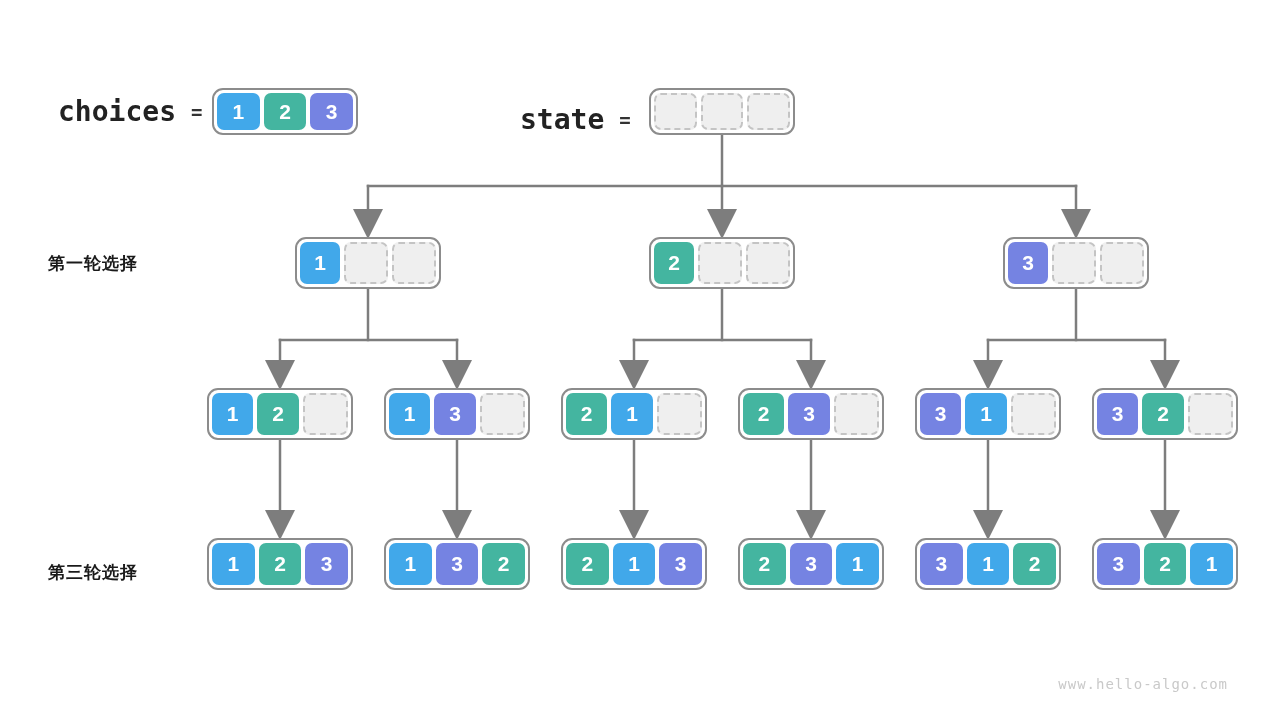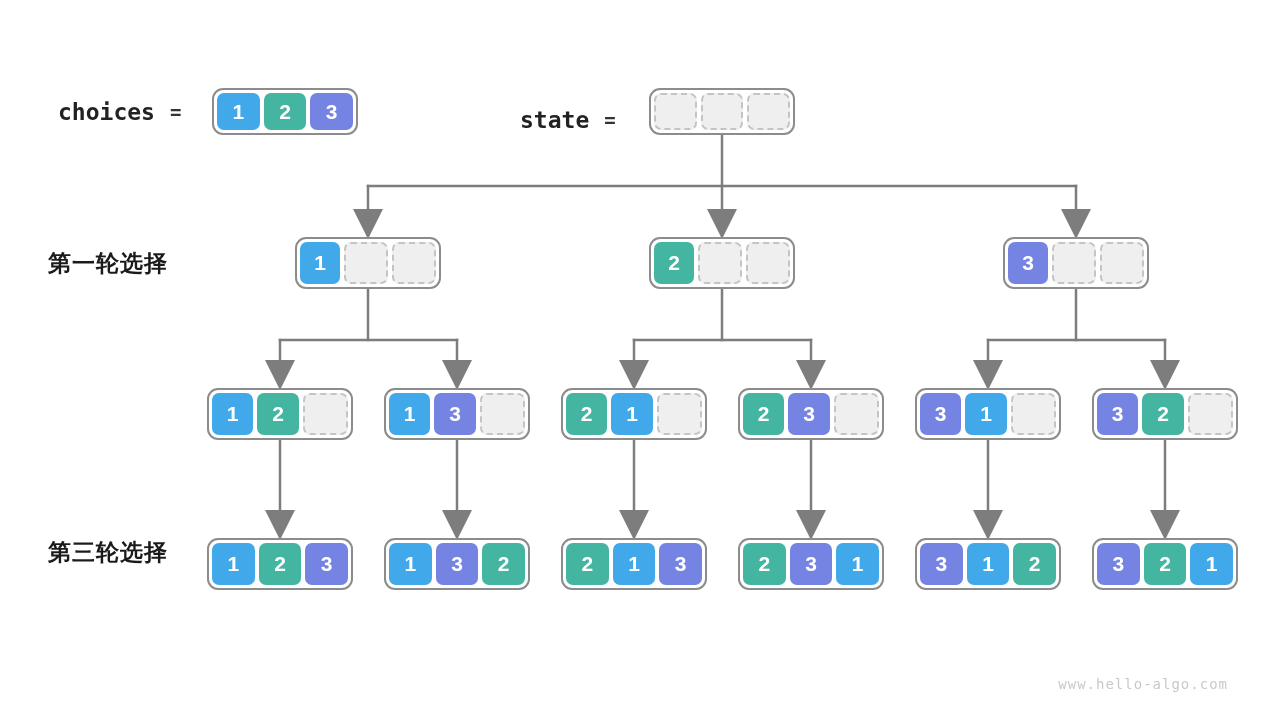--- a/index.html
+++ b/index.html
@@ -32,29 +32,29 @@
   .cell.v1{background:var(--value1);}
   .cell.v2{background:var(--value2);}
   .cell.v3{background:var(--value3);}
   .cell.empty{background:var(--empty-fill);border:2px dashed var(--empty-border);}
 
   .hdr{
     position:absolute;height:47px;display:flex;align-items:center;gap:15px;
   }
   .code-label{
     font-family:"DejaVu Sans Mono","Liberation Mono",monospace;
-    font-weight:bold;font-size:23px;color:#222;
+    font-weight:bold;font-size:28px;color:#222;
   }
   .eq{
     font-family:"DejaVu Sans Mono","Liberation Mono",monospace;
     font-weight:bold;font-size:19px;color:#333;
   }
   .row-label{
     position:absolute;left:48px;height:52px;display:flex;align-items:center;
-    font-size:23px;font-weight:600;color:var(--text);letter-spacing:1px;
+    font-size:17px;font-weight:600;color:var(--text);letter-spacing:1px;
   }
   .watermark{
     position:absolute;right:52px;top:676px;
     font-family:"DejaVu Sans Mono","Liberation Mono",monospace;
     font-size:14px;color:var(--watermark);letter-spacing:1px;
   }
 </style>
 </head>
 <body>
 
@@ -155,21 +155,21 @@
     <span class="cell v3">3</span>
     <span class="cell v1">1</span>
     <span class="cell empty"></span>
   </div>
   <div class="node" style="left:1092px;top:388px;">
     <span class="cell v3">3</span>
     <span class="cell v2">2</span>
     <span class="cell empty"></span>
   </div>
 
-  <div class="row-label" style="top:526px;">第三轮选择</div>
+  <div class="row-label" style="top:546px;">第三轮选择</div>
   <div class="node" style="left:207px;top:538px;">
     <span class="cell v1">1</span>
     <span class="cell v2">2</span>
     <span class="cell v3">3</span>
   </div>
   <div class="node" style="left:384px;top:538px;">
     <span class="cell v1">1</span>
     <span class="cell v3">3</span>
     <span class="cell v2">2</span>
   </div>

